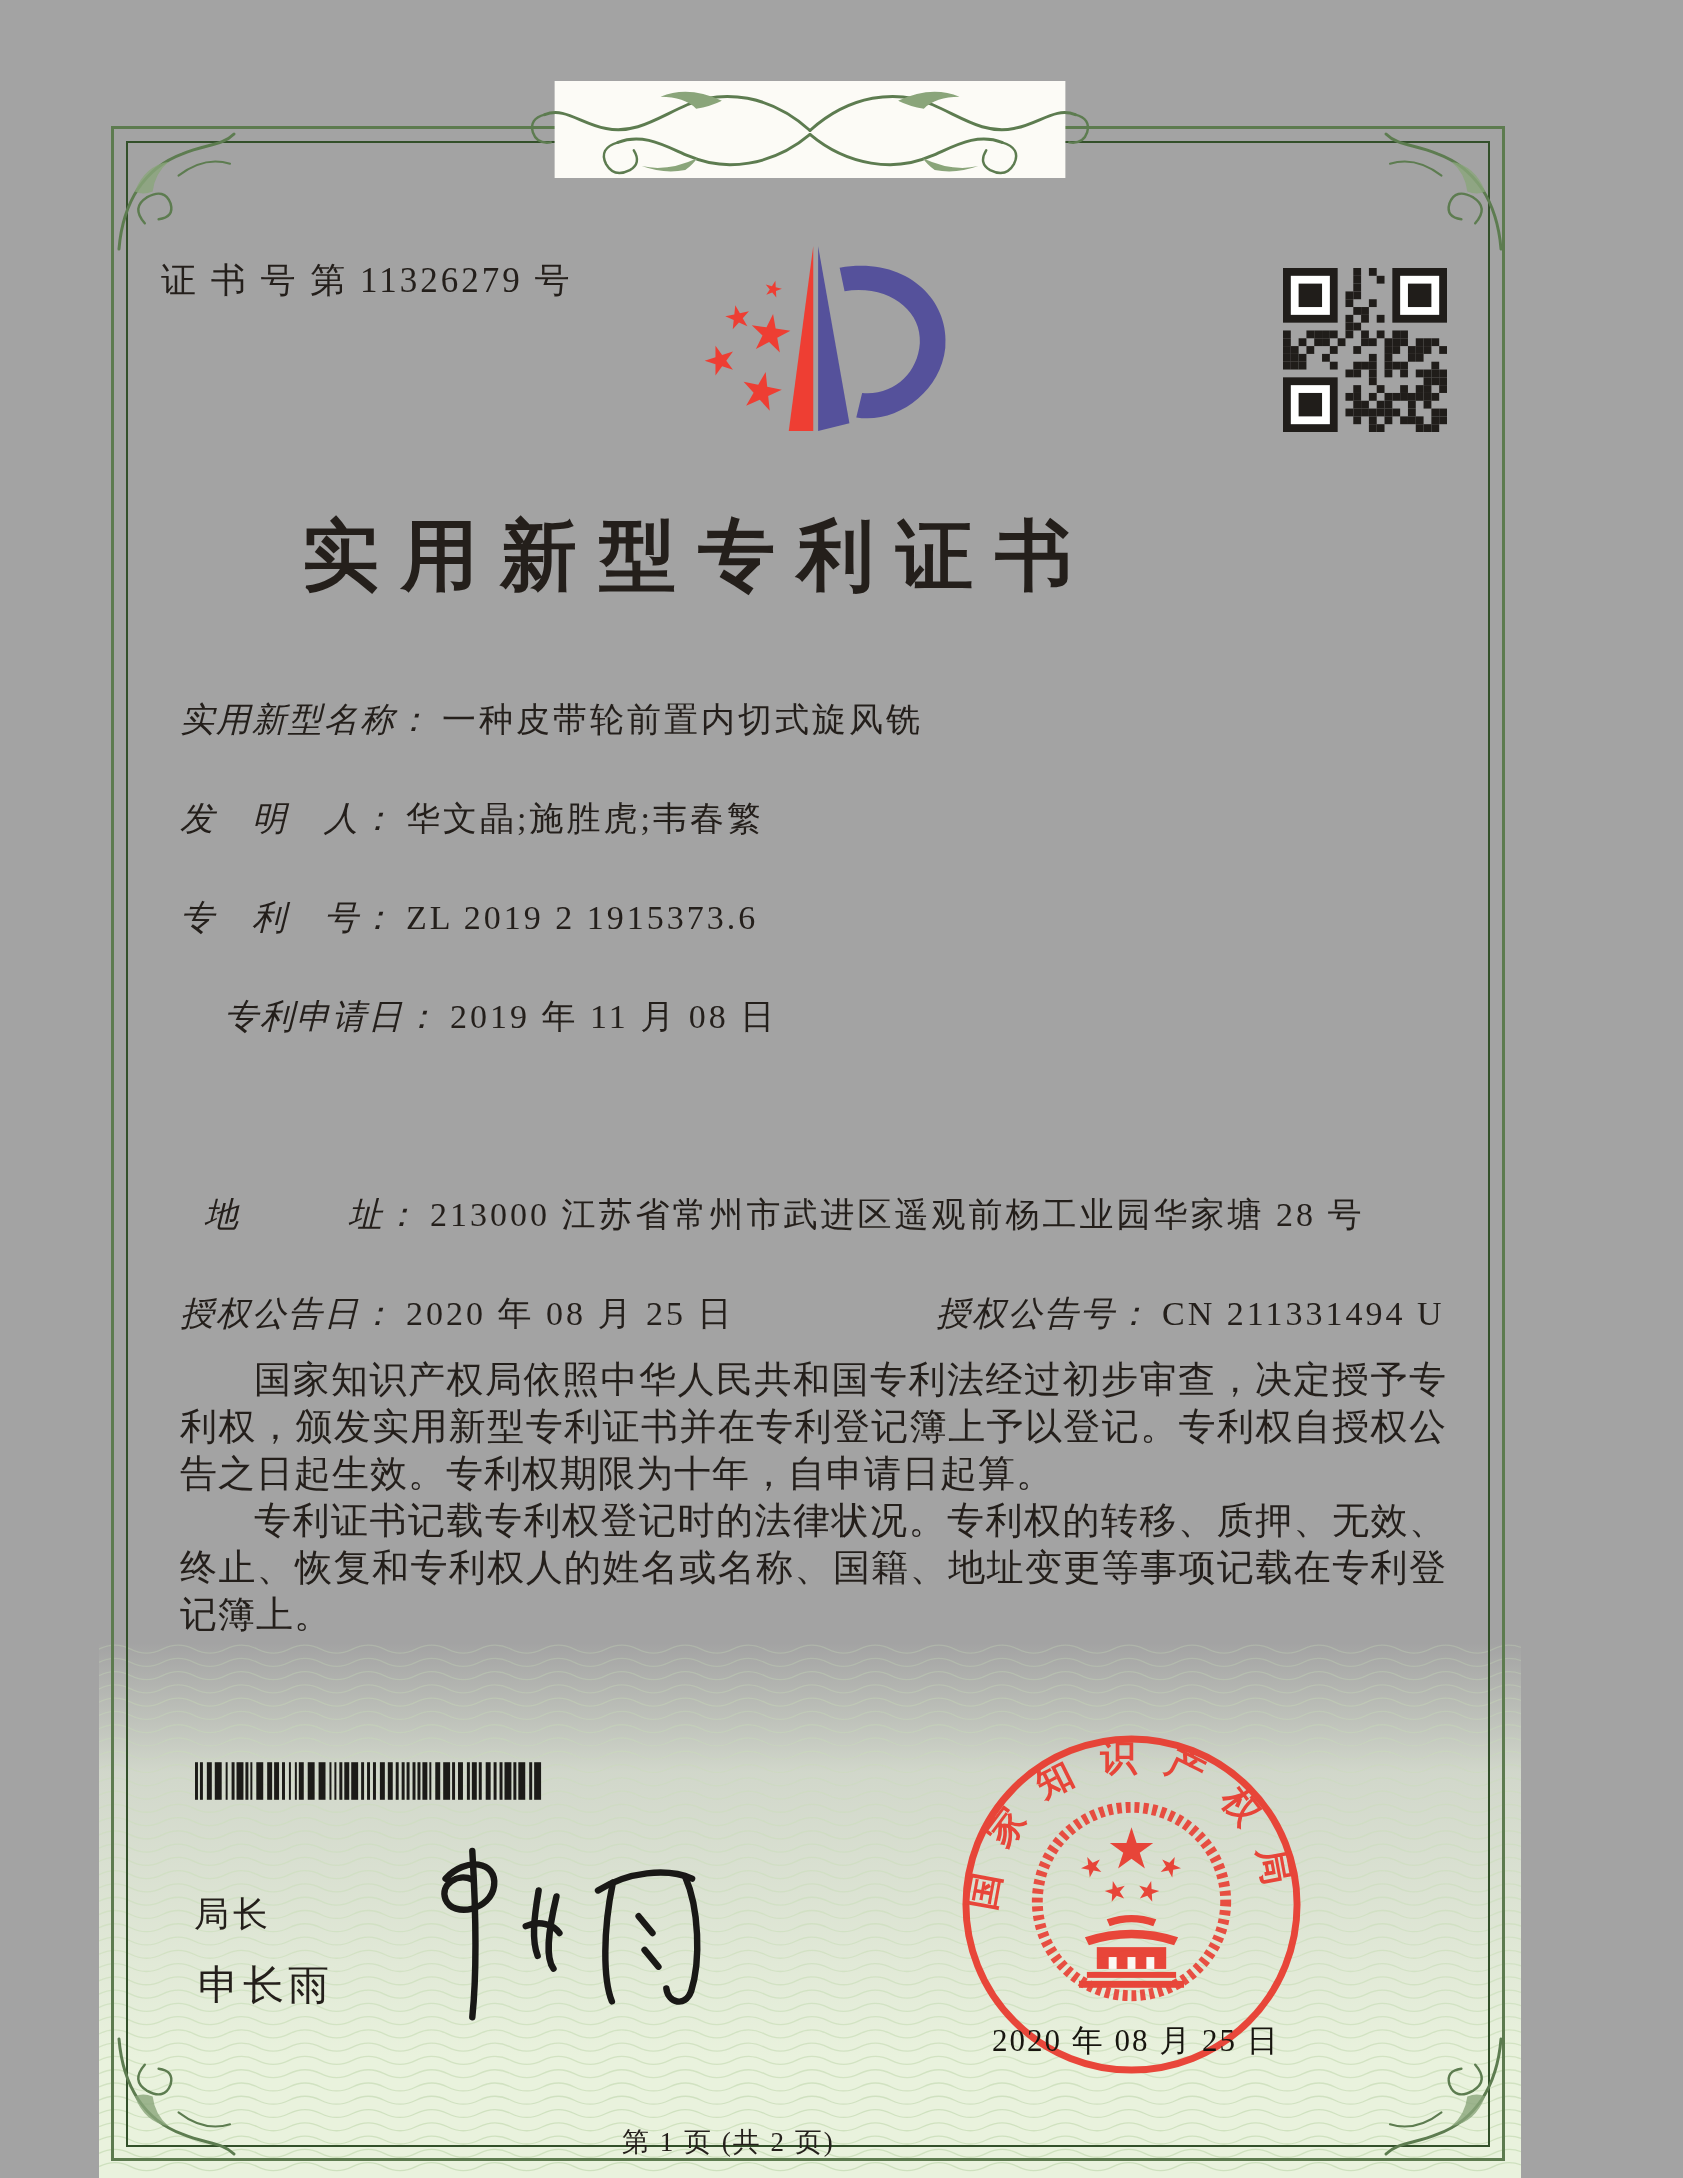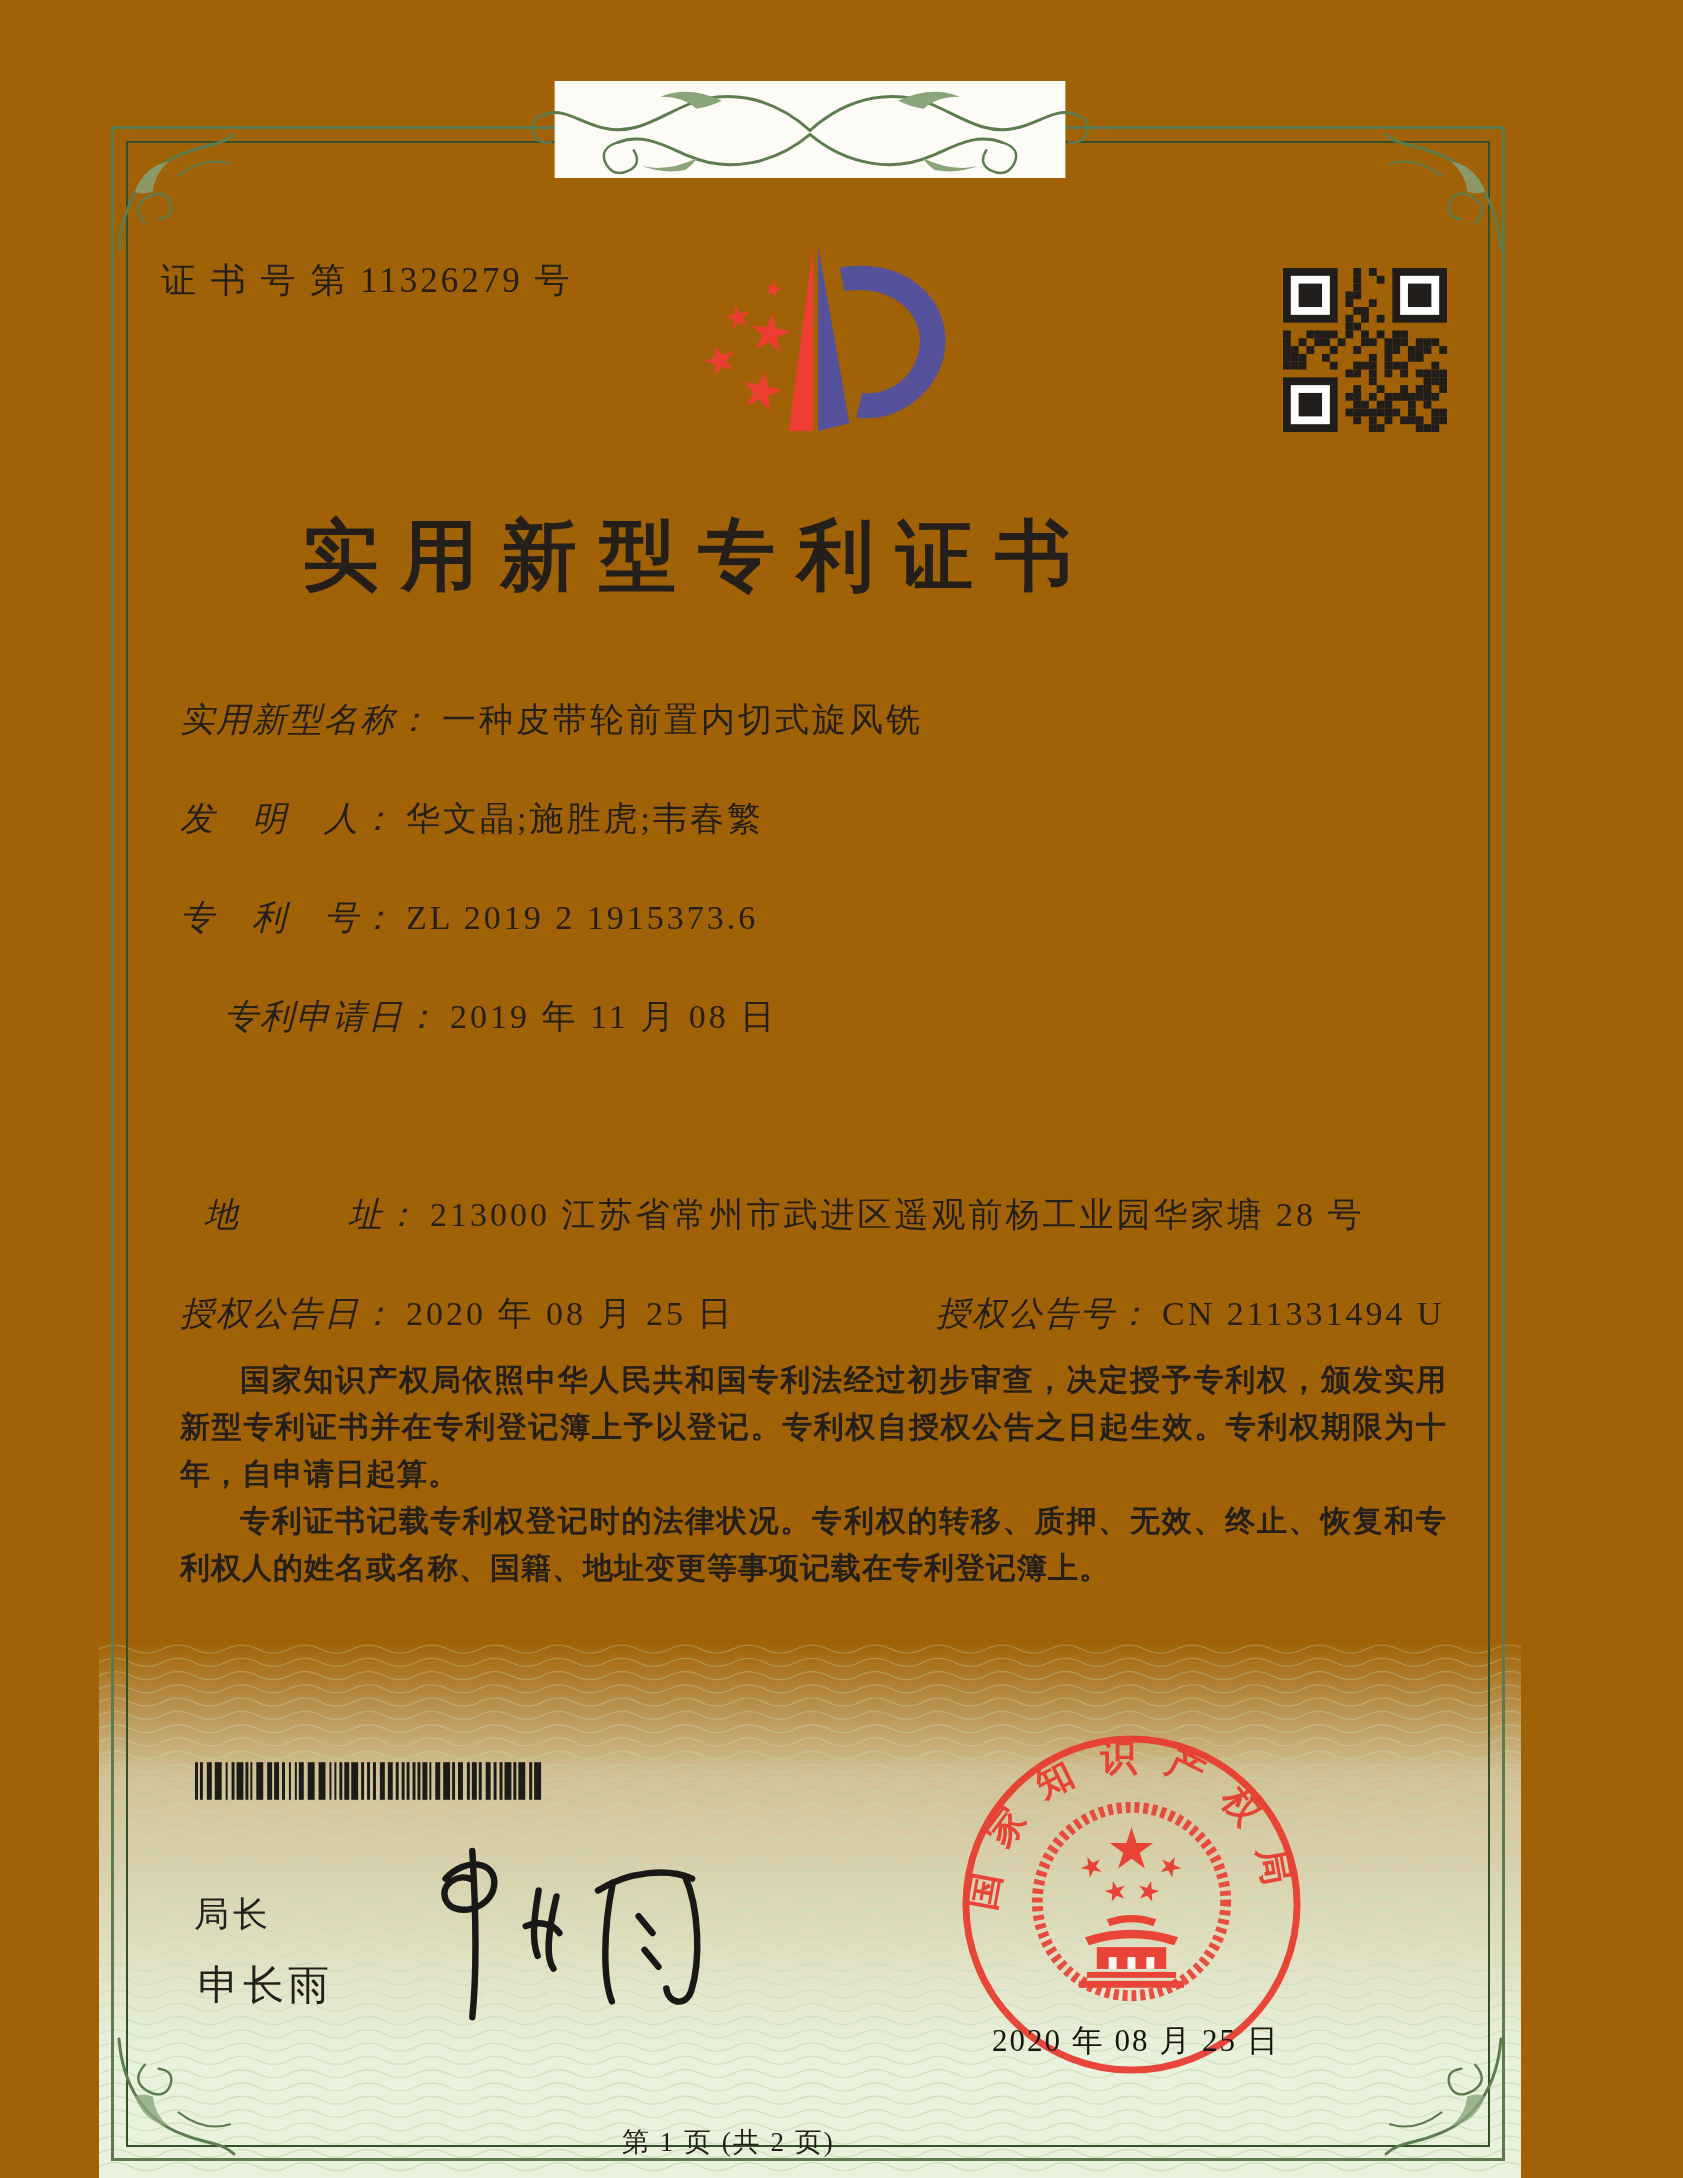--- a/index.html
+++ b/index.html
@@ -1,16 +1,16 @@
 <!DOCTYPE html>
 <html><head>
 <meta charset="utf-8">
 <style>
   html,body{margin:0;padding:0;background:#e9e9e9;}
-  .page{position:relative;width:1683px;height:2178px;background:#a16207;overflow:hidden;
+  .page{position:relative;width:1683px;height:2178px;background:#a3a3a3;overflow:hidden;
         font-family:"Liberation Serif","DejaVu Serif",serif;color:#241f1b;}
   .abs{position:absolute;}
   
   .waves{left:99px;top:1643px;width:1422px;height:535px;
          background:linear-gradient(180deg, rgba(234,243,224,0) 0px, rgba(234,243,224,.65) 129px, #e9f2dd 416px);}
   .waves svg{position:absolute;left:0;top:0;}
   
   .frame-outer{left:111px;top:126px;width:1394px;height:2035px;border:3px solid #5d7b4f;box-sizing:border-box;}
   .frame-inner{left:126px;top:141px;width:1364px;height:2006px;border:2px solid #33502a;box-sizing:border-box;}
   .corner{width:123px;height:123px;}
@@ -18,22 +18,22 @@
   .ornament-top{left:519px;top:73px;width:582px;height:113px;}
   .cert-no{left:161px;top:257px;font-size:35px;letter-spacing:3px;}
   .logo{left:645px;top:224px;width:313px;height:244px;}
   .qr{left:1283px;top:268px;width:164px;height:164px;}
   .title{left:111px;top:505px;width:1152px;text-align:center;font-size:77px;font-weight:bold;
          letter-spacing:22px;text-indent:22px;}
   .frow{left:180px;font-size:34px;letter-spacing:3px;white-space:nowrap;}
   .frow .lab{letter-spacing:2px;font-style:italic;}
   .frow .val{margin-left:10px;}
   .grant2{position:absolute;left:708px;top:0;margin-left:48px;}
-  .bodytext{left:180px;top:1356px;width:1267px;font-size:30px;line-height:47px;
-            text-align:justify;letter-spacing:1px;font-weight:bold;}
+  .bodytext{left:180px;top:1356px;width:1267px;font-size:37px;line-height:47px;
+            text-align:justify;letter-spacing:1px;}
   .bodytext p{margin:0;text-indent:2em;}
   .barcode{left:195px;top:1762px;width:352px;height:38px;}
   .director-label{left:194px;top:1891px;font-size:35px;letter-spacing:4px;}
   .director-name{left:198px;top:1958px;font-size:41px;letter-spacing:4px;}
   .signature{left:388px;top:1839px;width:327px;height:198px;}
   .seal{left:958px;top:1731px;width:347px;height:347px;opacity:.93;}
   .seal-date{left:992px;top:2020px;font-size:31px;letter-spacing:2px;color:#17150f;white-space:nowrap;z-index:5;}
   .footer{left:622px;top:2124px;font-size:27px;letter-spacing:2px;}
 </style>
 </head>

